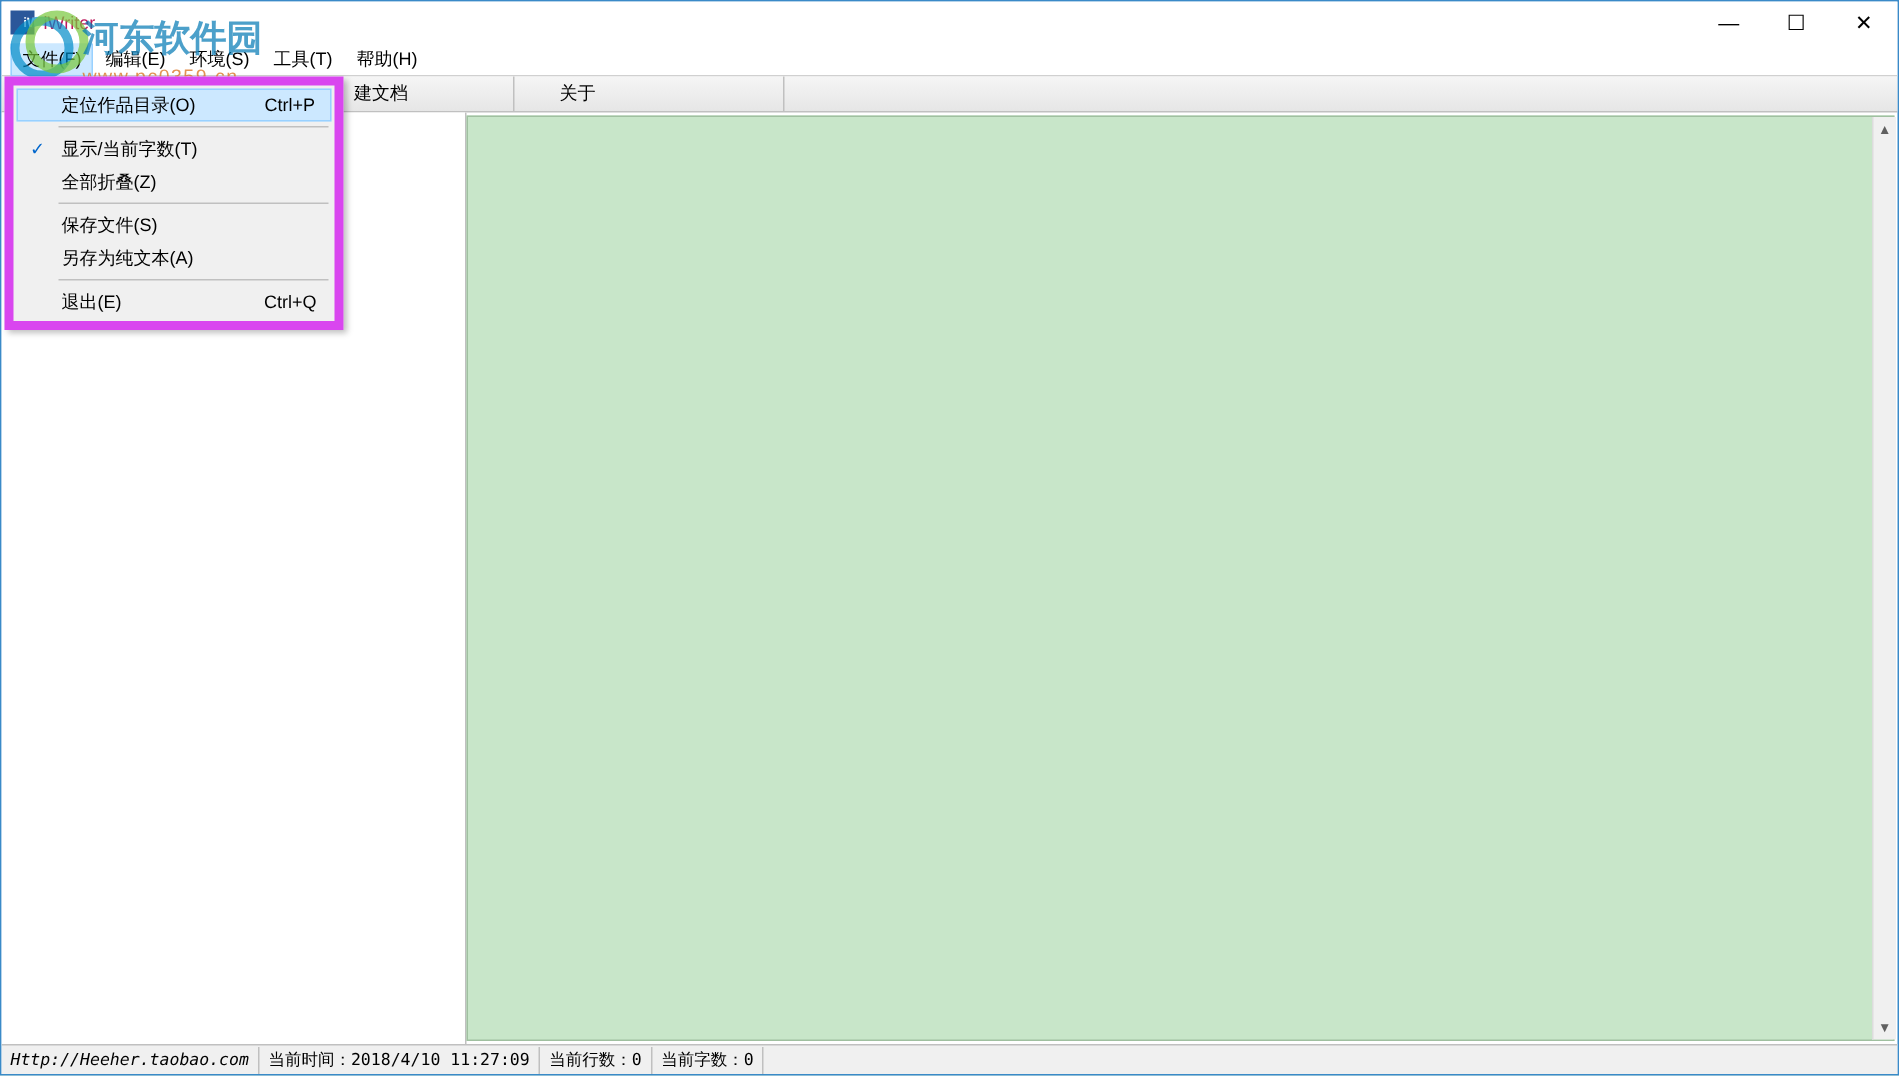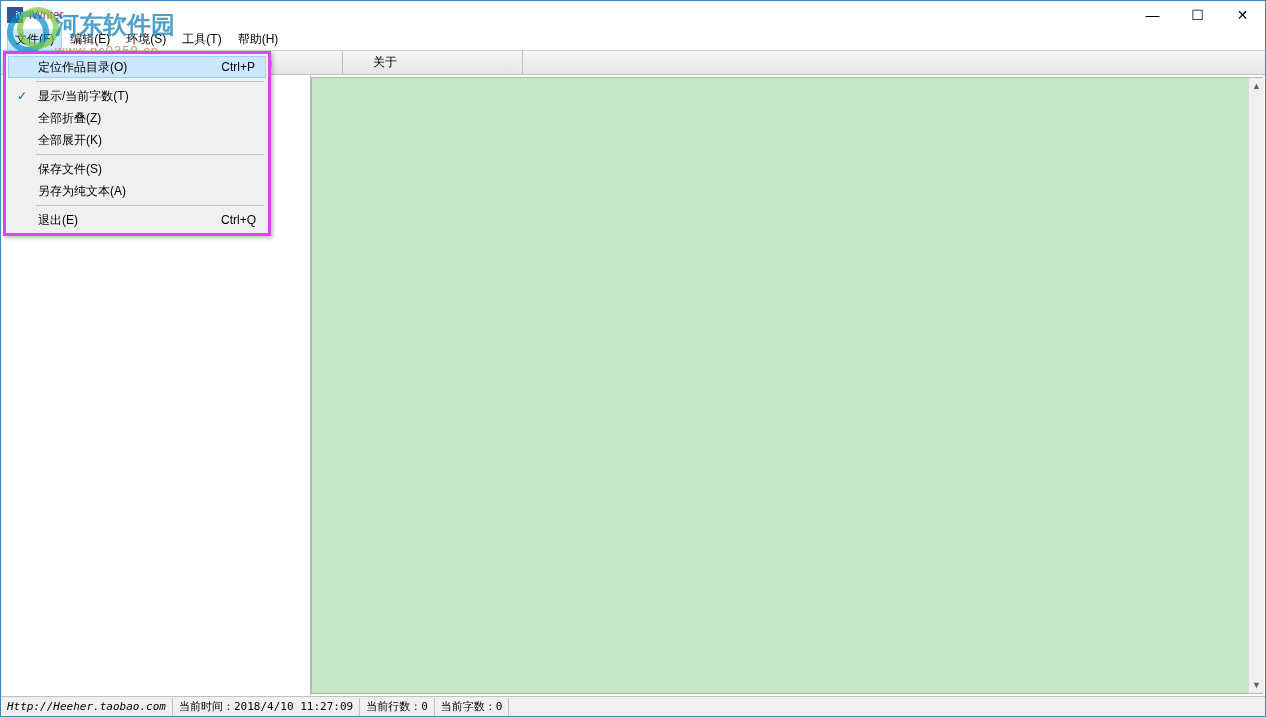--- a/index.html
+++ b/index.html
@@ -98,23 +98,23 @@
 .tabstrip .tab:first-child {
   padding-left: 235px;
   min-width: 0;
 }
 
 
 .dropdown {
   position: absolute;
   left: 2px;
   top: 50px;
-  width: 268px;
+  width: 226px;
   background: #f0f0f0;
-  border: 3px solid #d946ef;
+  border: 6px solid #d946ef;
   box-shadow: 2px 2px 4px rgba(0,0,0,0.25);
   z-index: 1000;
   padding: 2px;
 }
 .dropdown .row {
   height: 22px;
   display: flex;
   align-items: center;
   position: relative;
   padding-left: 30px;
@@ -298,23 +298,20 @@
     <span class="shortcut">Ctrl+P</span>
   </div>
   <div class="sep"></div>
   <div class="row">
     <span class="check">✓</span>
     <span>显示/当前字数(T)</span>
   </div>
   <div class="row">
     <span>全部折叠(Z)</span>
   </div>
-  <div class="row">
-    <span>全部展开(K)</span>
-  </div>
   <div class="sep"></div>
   <div class="row">
     <span>保存文件(S)</span>
   </div>
   <div class="row">
     <span>另存为纯文本(A)</span>
   </div>
   <div class="sep"></div>
   <div class="row">
     <span>退出(E)</span>

